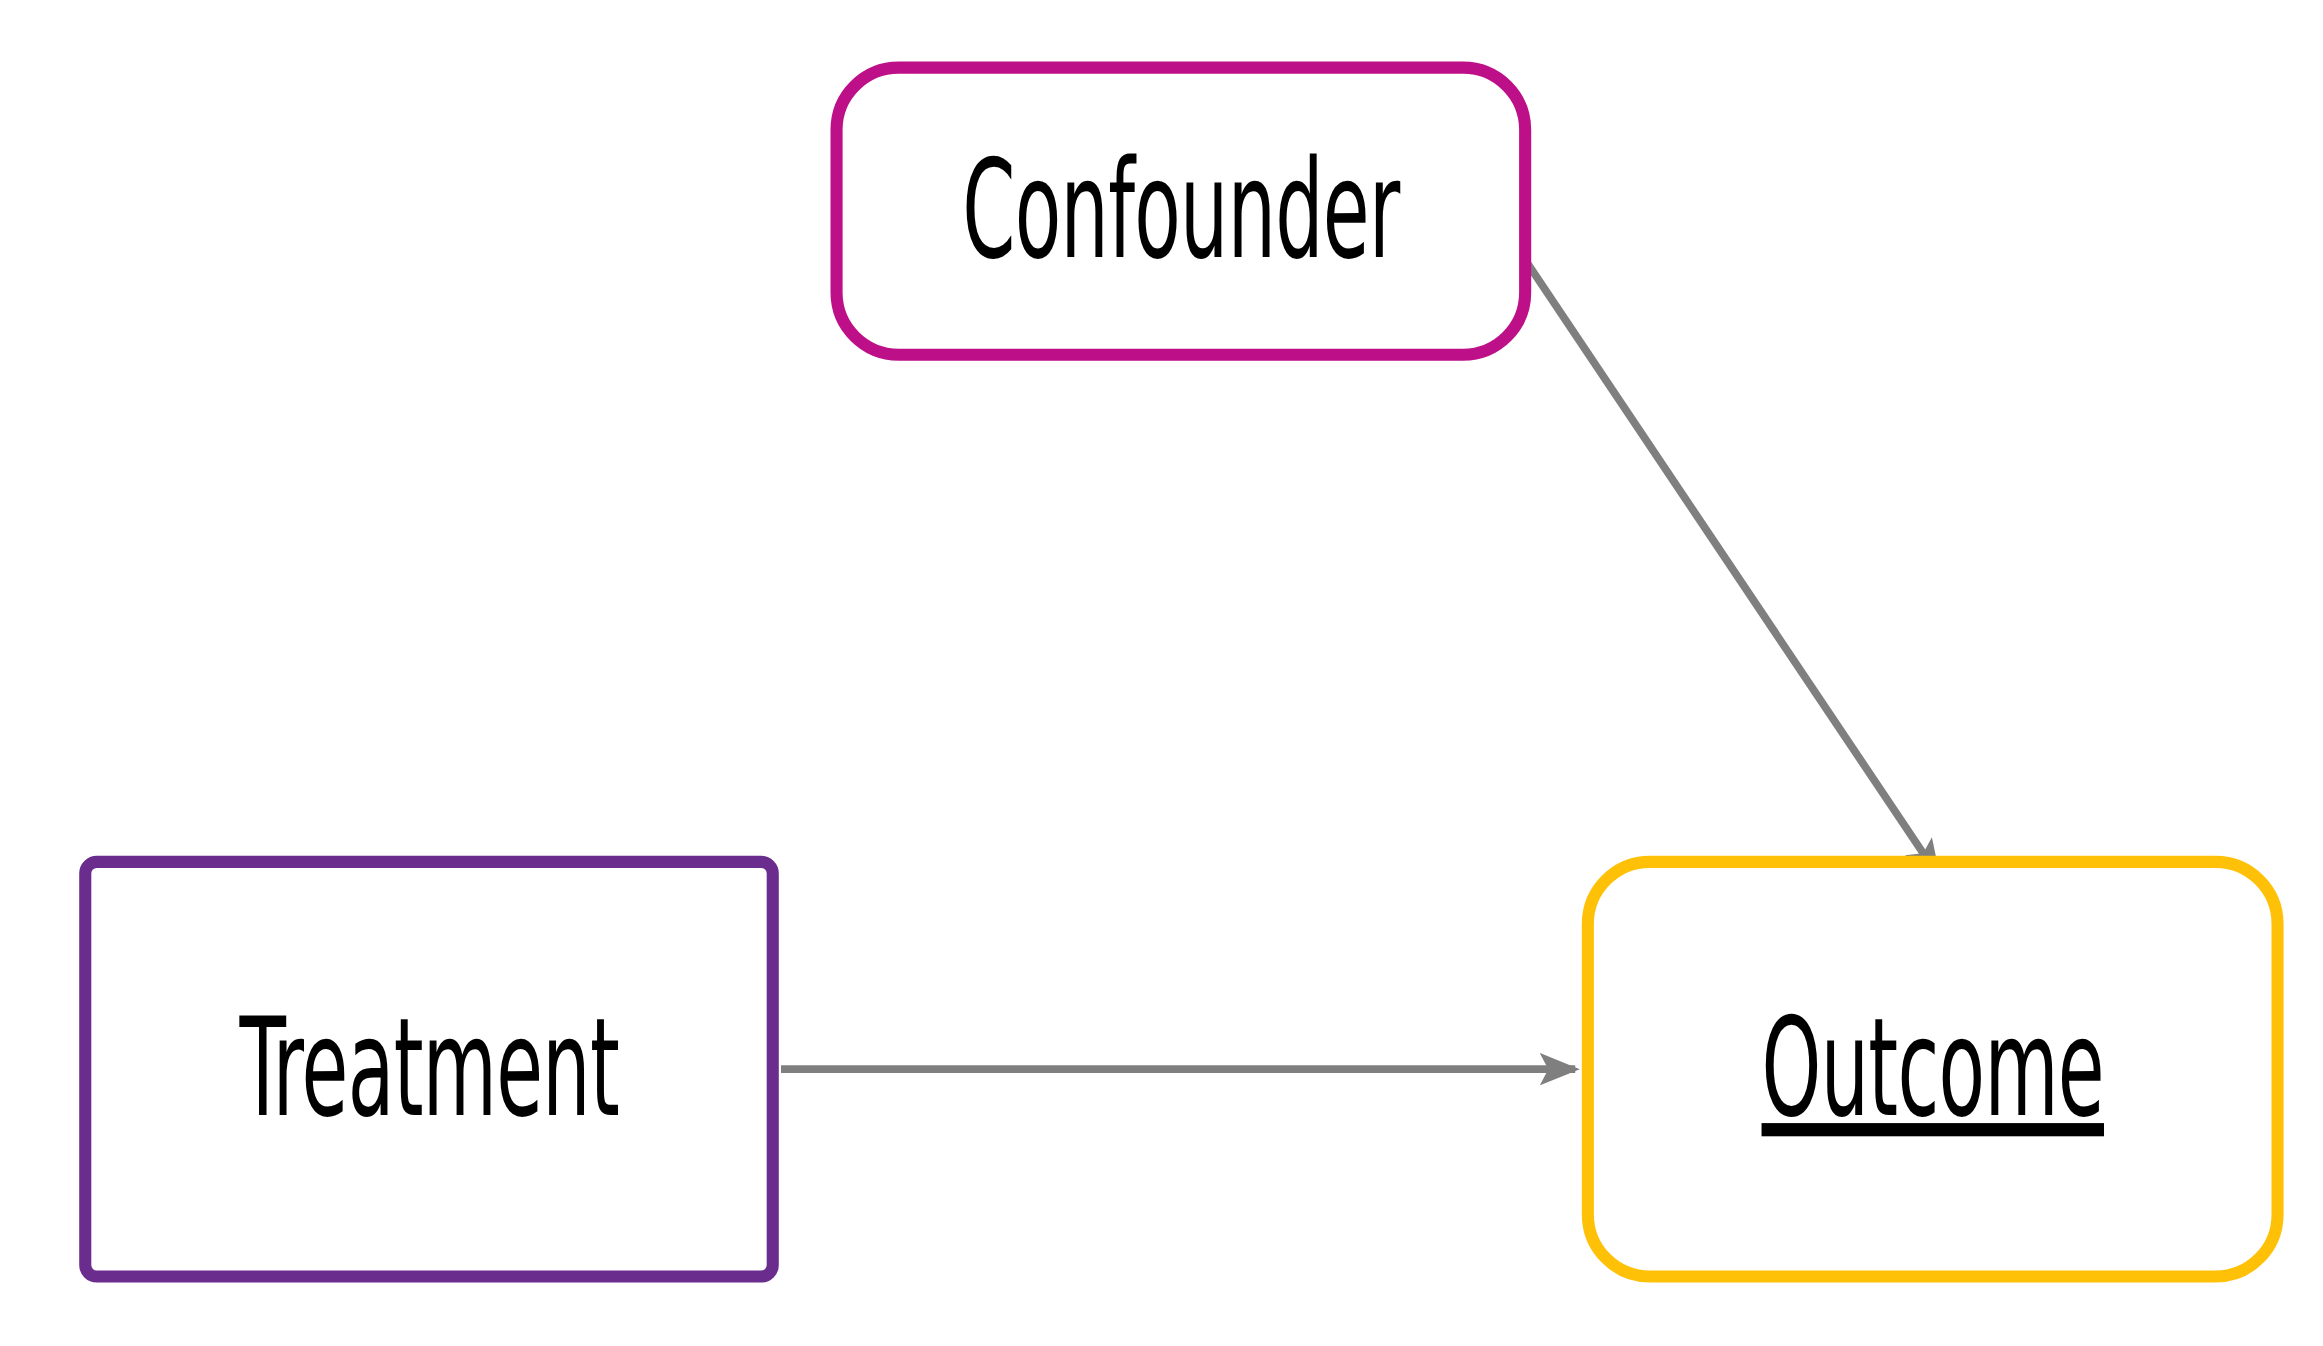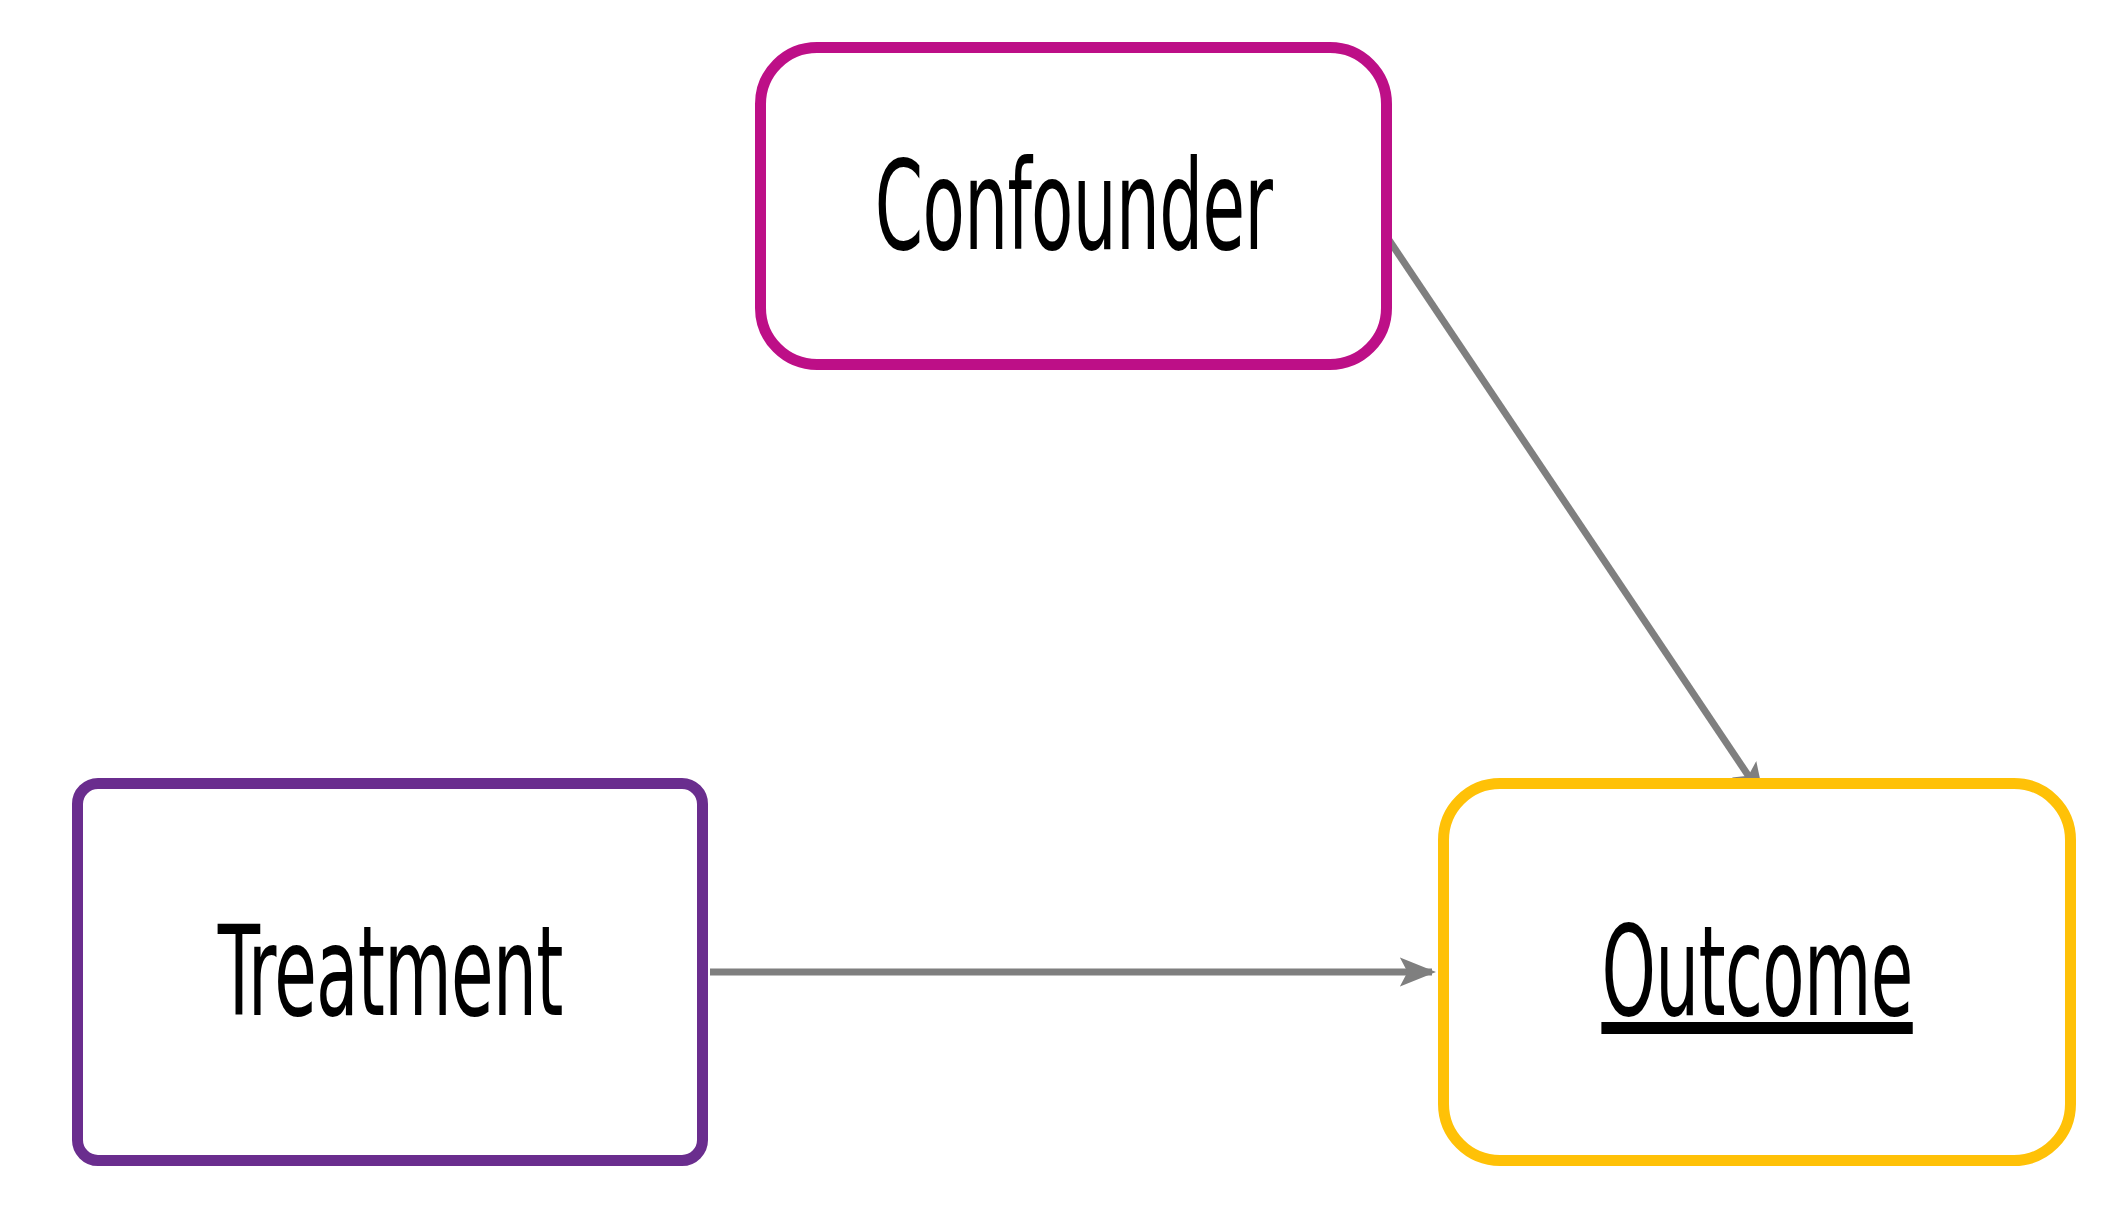--- a/index.html
+++ b/index.html
@@ -42,28 +42,28 @@
     font-weight: 400;
     font-size: 124px;
     line-height: 1;
     letter-spacing: -1px;
     white-space: nowrap;
     transform: scaleX(0.62);
     transform-origin: center center;
   }
   
   #node-confounder {
-    left: 755px;  top: 42px;   width: 637px;  height: 328px;
+    left: 755px;  top: 56px;   width: 637px;  height: 272px;
     border: 11px solid #BD0F87;
     border-radius: 62px;
   }
   #node-treatment {
     left: 72px;   top: 778px;  width: 636px;  height: 388px;
     border: 11px solid #6A2D8E;
-    border-radius: 26px;
+    border-radius: 16px;
   }
   #node-outcome {
     left: 1438px; top: 778px;  width: 638px;  height: 388px;
     border: 11px solid #FFC107;
     border-radius: 62px;
     text-decoration: underline;
   }
 </style>
 </head>
 <body>

